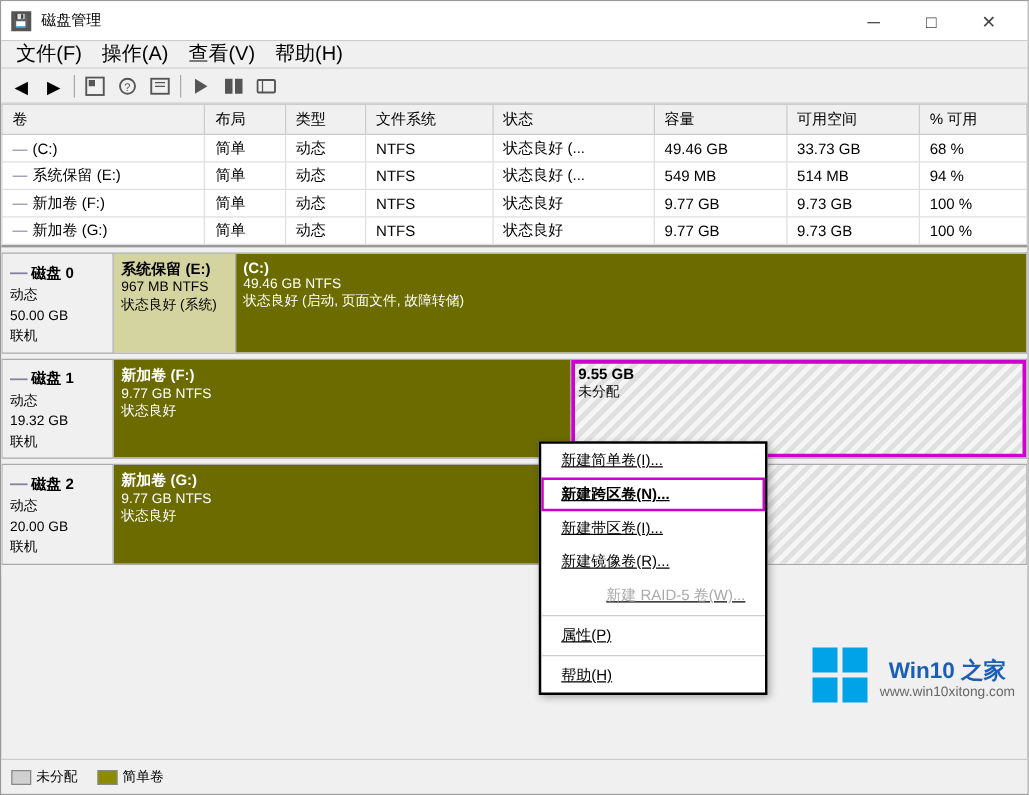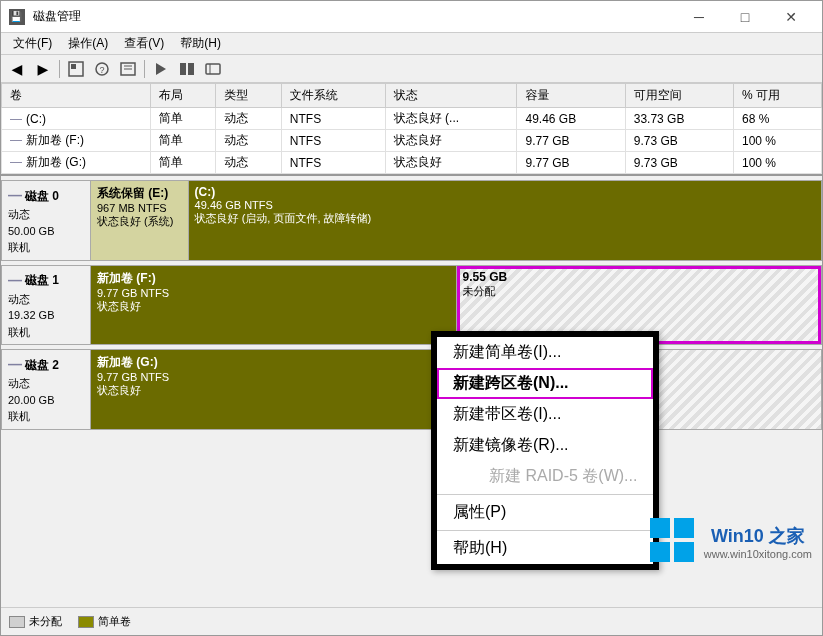--- a/index.html
+++ b/index.html
@@ -67,21 +67,21 @@
       background: #f0f0f0;
       height: 22px;
       display: flex;
       align-items: center;
       padding: 0 4px;
       border-bottom: 1px solid #ccc;
     }
     .menu-item {
       padding: 14px 8px;
       cursor: pointer;
-      font-size: 12px;
+      font-size: 16px;
       color: #000;
     }
     .toolbar {
       background: #f0f0f0;
       height: 28px;
       display: flex;
       align-items: center;
       padding: 0 4px;
       border-bottom: 1px solid #ccc;
       gap: 2px;
@@ -223,25 +223,26 @@
     }
     .legend-box {
       width: 16px;
       height: 12px;
       border: 1px solid #888;
     }
     
     .context-menu {
       position: absolute;
       background: white;
-      border: 6px solid #000000;
+      border: 2px solid #000000;
       box-shadow: 2px 2px 6px rgba(0,0,0,0.3);
       z-index: 100;
       min-width: 160px;
-      font-size: 16px;
+      font-size: 12px;
+      text-decoration: underline;
     }
     .context-menu-item {
       padding: 5px 16px;
       cursor: pointer;
       white-space: nowrap;
       color: #000;
     }
     .context-menu-item.disabled { color: #aaa; cursor: default; margin-left: 36px; }
     .context-menu-item.highlighted {
       background: white;
@@ -370,20 +371,30 @@
           <tbody id="volumes-tbody">
           <tr>
                 <td><span style="color:#8080a0;margin-right:4px;">—</span>(C:)</td>
                 <td>简单</td>
                 <td>动态</td>
                 <td>NTFS</td>
                 <td>状态良好 (...</td>
                 <td>49.46 GB</td>
                 <td>33.73 GB</td>
                 <td>68 %</td>
+              </tr>
+              <tr>
+                <td><span style="color:#8080a0;margin-right:4px;">—</span>系统保留 (E:)</td>
+                <td>简单</td>
+                <td>动态</td>
+                <td>NTFS</td>
+                <td>状态良好 (...</td>
+                <td>549 MB</td>
+                <td>514 MB</td>
+                <td>94 %</td>
               </tr>
               <tr>
                 <td><span style="color:#8080a0;margin-right:4px;">—</span>新加卷 (F:)</td>
                 <td>简单</td>
                 <td>动态</td>
                 <td>NTFS</td>
                 <td>状态良好</td>
                 <td>9.77 GB</td>
                 <td>9.73 GB</td>
                 <td>100 %</td>

